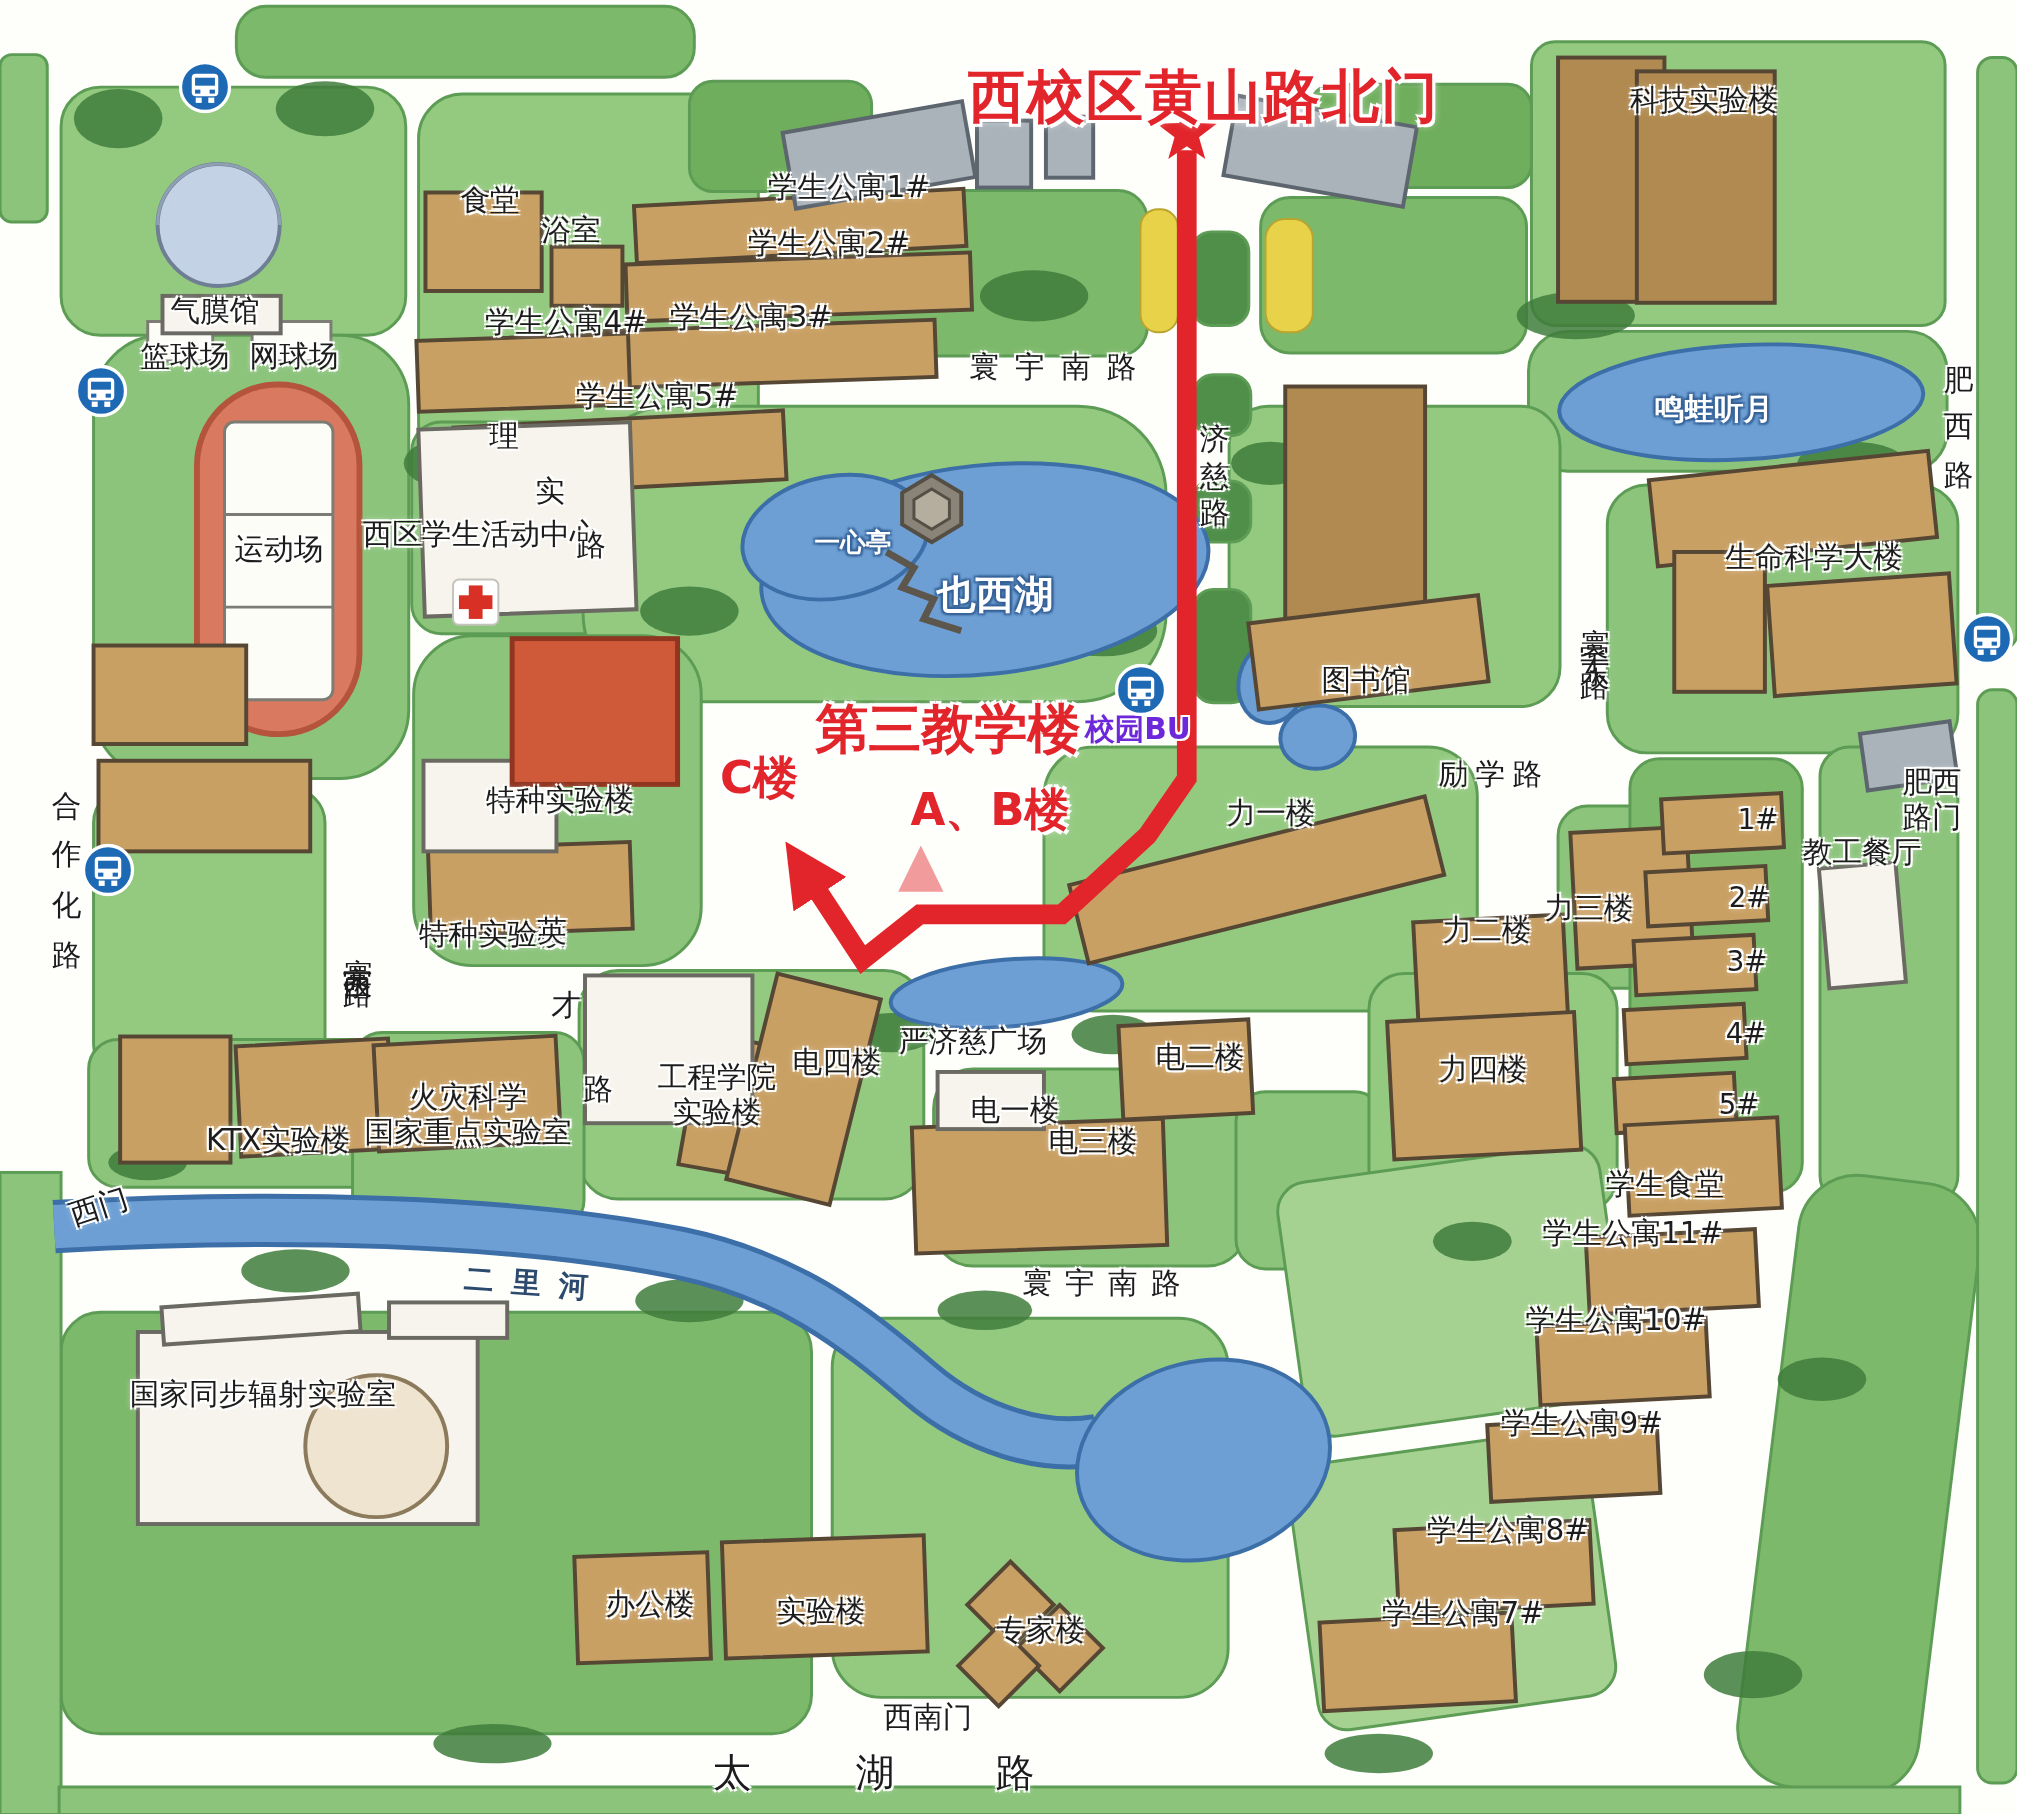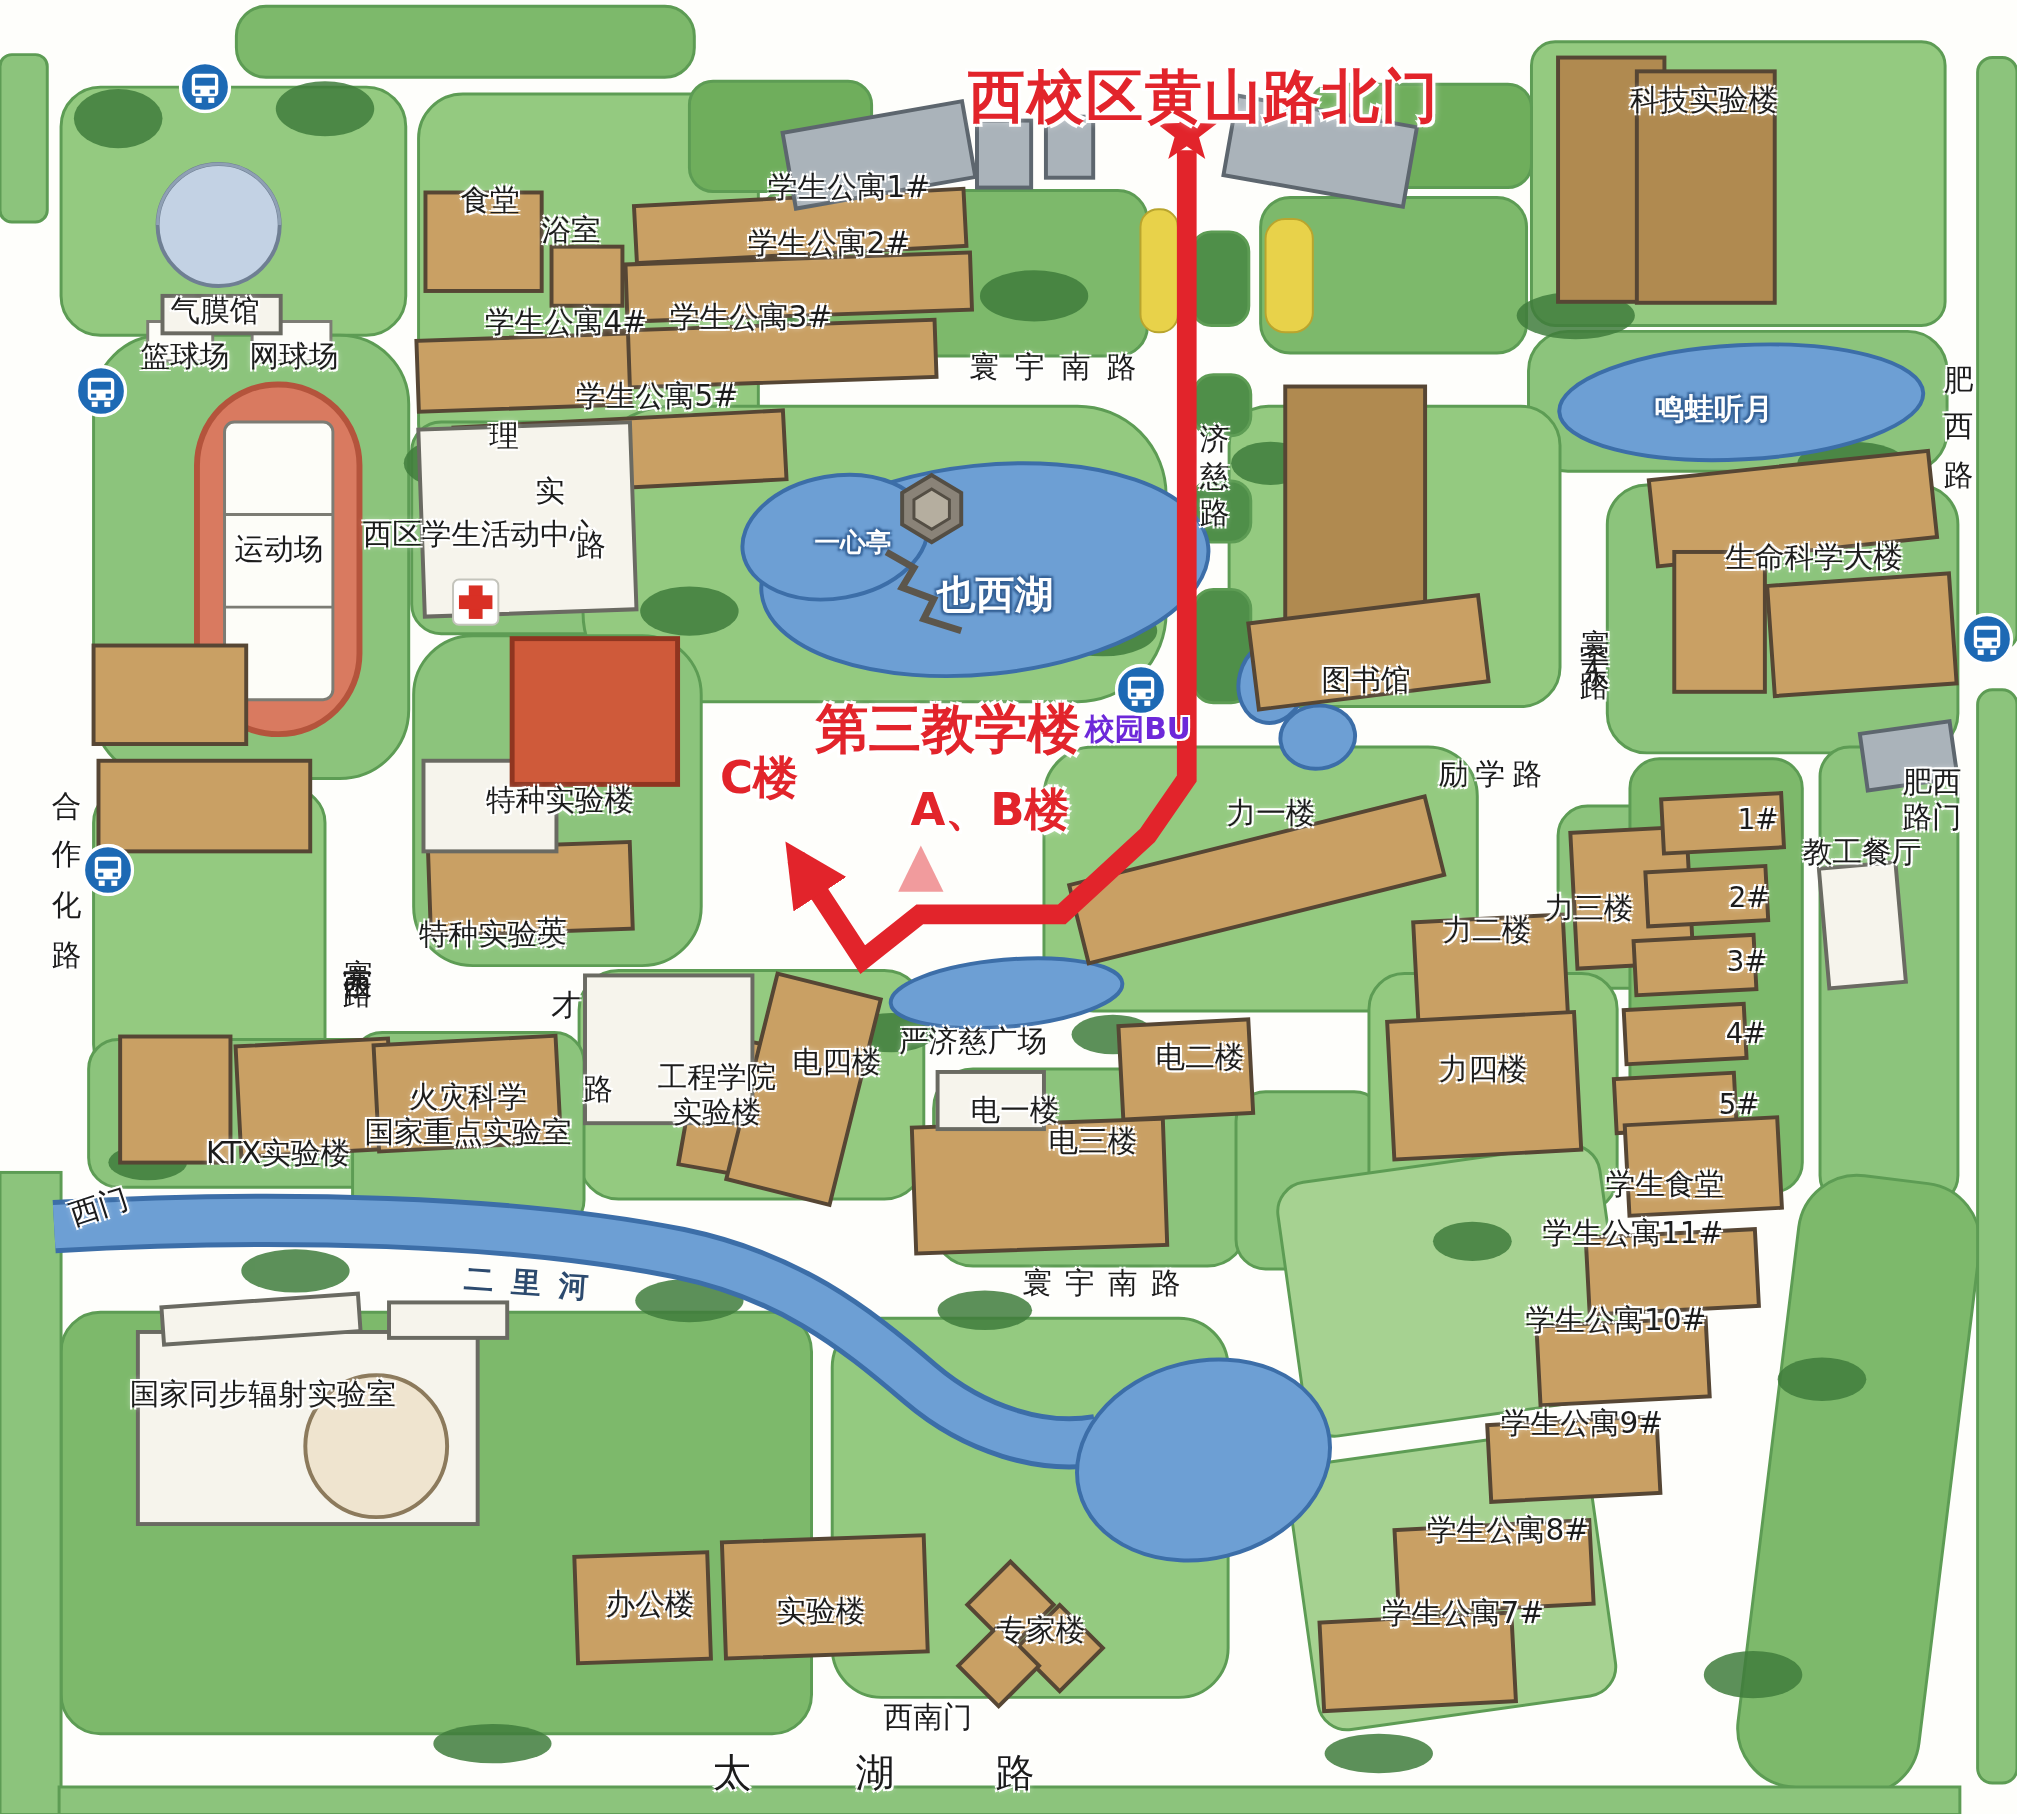--- a/index.html
+++ b/index.html
@@ -252,21 +252,21 @@
       <div class="lbl" style="left: 1589px; top: 908px;">力三楼</div>
       <div class="lbl" style="left: 1483px; top: 1069px;">力四楼</div>
       <div class="lbl" style="left: 1015px; top: 1110px;">电一楼</div>
       <div class="lbl" style="left: 1200px; top: 1057px;">电二楼</div>
       <div class="lbl" style="left: 1093px; top: 1141px;">电三楼</div>
       <div class="lbl" style="left: 837px; top: 1062px;">电四楼</div>
       <div class="lbl" style="left: 717px; top: 1095px;">工程学院
 实验楼</div>
       <div class="lbl" style="left: 973px; top: 1041px;">严济慈广场</div>
       <div class="lbl" style="left: 1775px; top: 557px; margin-left: 39px;">生命科学大楼</div>
-      <div class="lbl" style="left: 278px; top: 1140px; margin-top: 13px;">KTX实验楼</div>
+      <div class="lbl" style="left: 278px; top: 1140px;">KTX实验楼</div>
       <div class="lbl" style="left: 468px; top: 1115px;">火灾科学
 国家重点实验室</div>
       <div class="lbl" style="left: 263px; top: 1394px;">国家同步辐射实验室</div>
       <div class="lbl" style="left: 650px; top: 1604px;">办公楼</div>
       <div class="lbl" style="left: 821px; top: 1611px;">实验楼</div>
       <div class="lbl" style="left: 1041px; top: 1630px;">专家楼</div>
       <div class="lbl" style="left: 1665px; top: 1184px;">学生食堂</div>
       <div class="lbl" style="left: 1633px; top: 1233px;">学生公寓11#</div>
       <div class="lbl" style="left: 1616px; top: 1320px;">学生公寓10#</div>
       <div class="lbl" style="left: 1582px; top: 1423px;">学生公寓9#</div>

